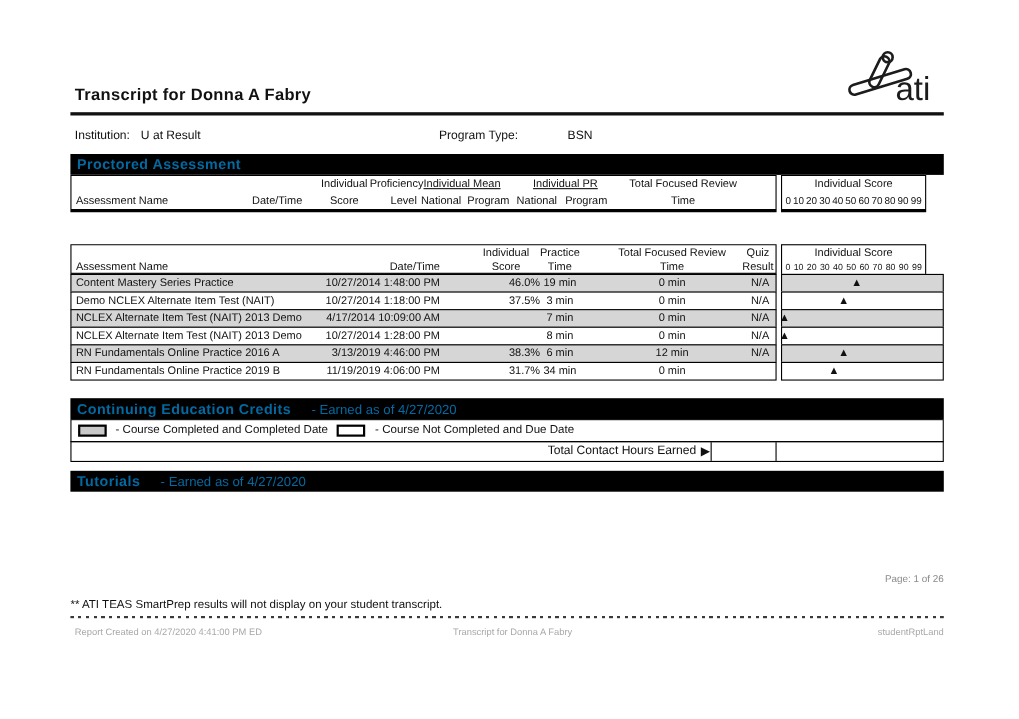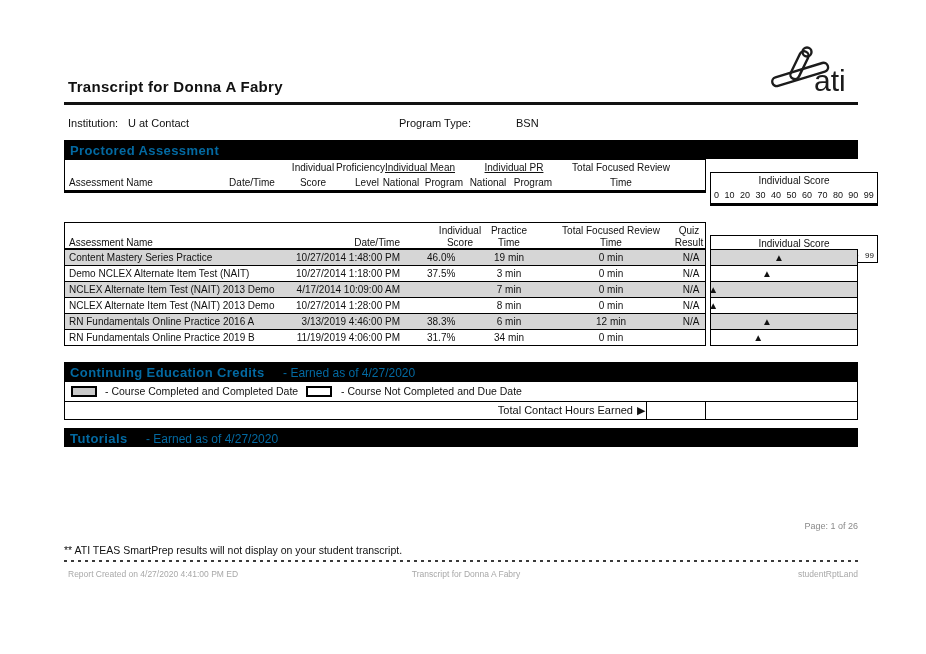--- a/index.html
+++ b/index.html
@@ -8,36 +8,36 @@
   .page{position:relative;width:926px;height:654px;background:#fff;overflow:hidden;}
   .abs{position:absolute;}
   .title{left:68px;top:78px;font-size:15px;font-weight:bold;letter-spacing:.3px;}
   .title-rule{left:64px;top:102px;width:794px;height:3px;background:#111;}
   .logo{left:770px;top:44px;width:92px;height:56px;}
   .info-row span{position:absolute;top:117px;font-size:11px;}
   .bar{left:64px;width:794px;height:19px;background:var(--bar);color:#0369a1;line-height:19px;padding-left:6px;box-sizing:border-box;white-space:nowrap;}
   .bar .bt{font-size:13px;font-weight:bold;letter-spacing:.4px;}
   .bar .bs{font-size:12px;font-weight:normal;margin-left:14px;}
   .hbox{left:64px;width:642px;background:#fff;border:1px solid #000;box-sizing:border-box;}
-  .sbox{left:710px;width:168px;background:#fff;border:1px solid #000;box-sizing:border-box;margin-top:13px;}
+  .sbox{left:710px;width:132px;background:#fff;border:1px solid #000;box-sizing:border-box;}
   .hbox span,.sbox .sc-title{position:absolute;font-size:10px;line-height:14px;white-space:nowrap;}
   .r1{top:1px;} .r2{top:16px;}
   .ctr{text-align:center;} .rgt{text-align:right;}
   .und{text-decoration:underline;}
   .scale{position:absolute;left:3px;right:3px;display:flex;justify-content:space-between;font-size:8px;color:#111;}
   .sc-title{left:0;right:0;text-align:center;}
   #practice-rows,#practice-score-rows{position:absolute;top:250px;}
   #practice-rows{left:64px;width:642px;}
   #practice-score-rows{left:710px;width:148px;}
   .prow,.srow{position:relative;height:17px;border:1px solid #000;margin-top:-1px;background:#fff;box-sizing:border-box;font-size:10px;line-height:15px;}
   .prow.shaded,.srow.shaded{background:var(--shaded);}
   .pcell{position:absolute;top:0;height:100%;white-space:nowrap;}
   .c-name{left:4px;}
   .c-date{left:215px;width:120px;text-align:right;}
-  .c-score{left:362px;width:64px;text-align:left;}
+  .c-score{left:362px;width:64px;text-align:right;}
   .c-ptime{left:414px;width:60px;text-align:center;}
   .c-rtime{left:516px;width:60px;text-align:center;}
   .c-quiz{left:596px;width:60px;text-align:center;}
   .marker{position:absolute;top:0;font-size:10px;line-height:15px;transform:translateX(-50%);}
   .legend-row{left:64px;top:381px;width:794px;height:21px;border:1px solid #000;box-sizing:border-box;}
   .swatch{position:absolute;top:4px;width:26px;height:11px;border:2px solid #000;box-sizing:border-box;}
   .sw-done{left:6px;background:#c9c9c9;}
   .sw-not{left:241px;background:#fff;}
   .legend-row span{position:absolute;top:3px;font-size:10.5px;white-space:nowrap;}
   .total-row{left:64px;top:401px;width:794px;height:19px;border:1px solid #000;box-sizing:border-box;}
@@ -64,21 +64,21 @@
       <rect x="25" y="6" width="9" height="30" rx="4.5" transform="rotate(26 29 21)"></rect>
       <circle cx="37" cy="8" r="4.5"></circle>
     </g>
     <text x="44" y="47" font-size="30" fill="#1c1c1c" font-family="Liberation Sans, sans-serif">ati</text>
   </svg>
 
   <div class="abs title-rule"></div>
 
   <div class="info-row">
     <span style="left:68px">Institution:</span>
-    <span style="left:128px">U at Contact</span>
+    <span style="left:128px">U at Result</span>
     <span style="left:399px">Program Type:</span>
     <span style="left:516px">BSN</span>
   </div>
 
   <div class="abs bar" style="top:140px">
     <span class="bt">Proctored Assessment</span>
   </div>
   <div class="abs hbox" style="top:159px;height:34px;border-bottom:3px solid #000;">
     <span class="r1 ctr" style="left:218px;width:60px">Individual</span>
     <span class="r1 ctr" style="left:270px;width:51px">Proficiency</span>

